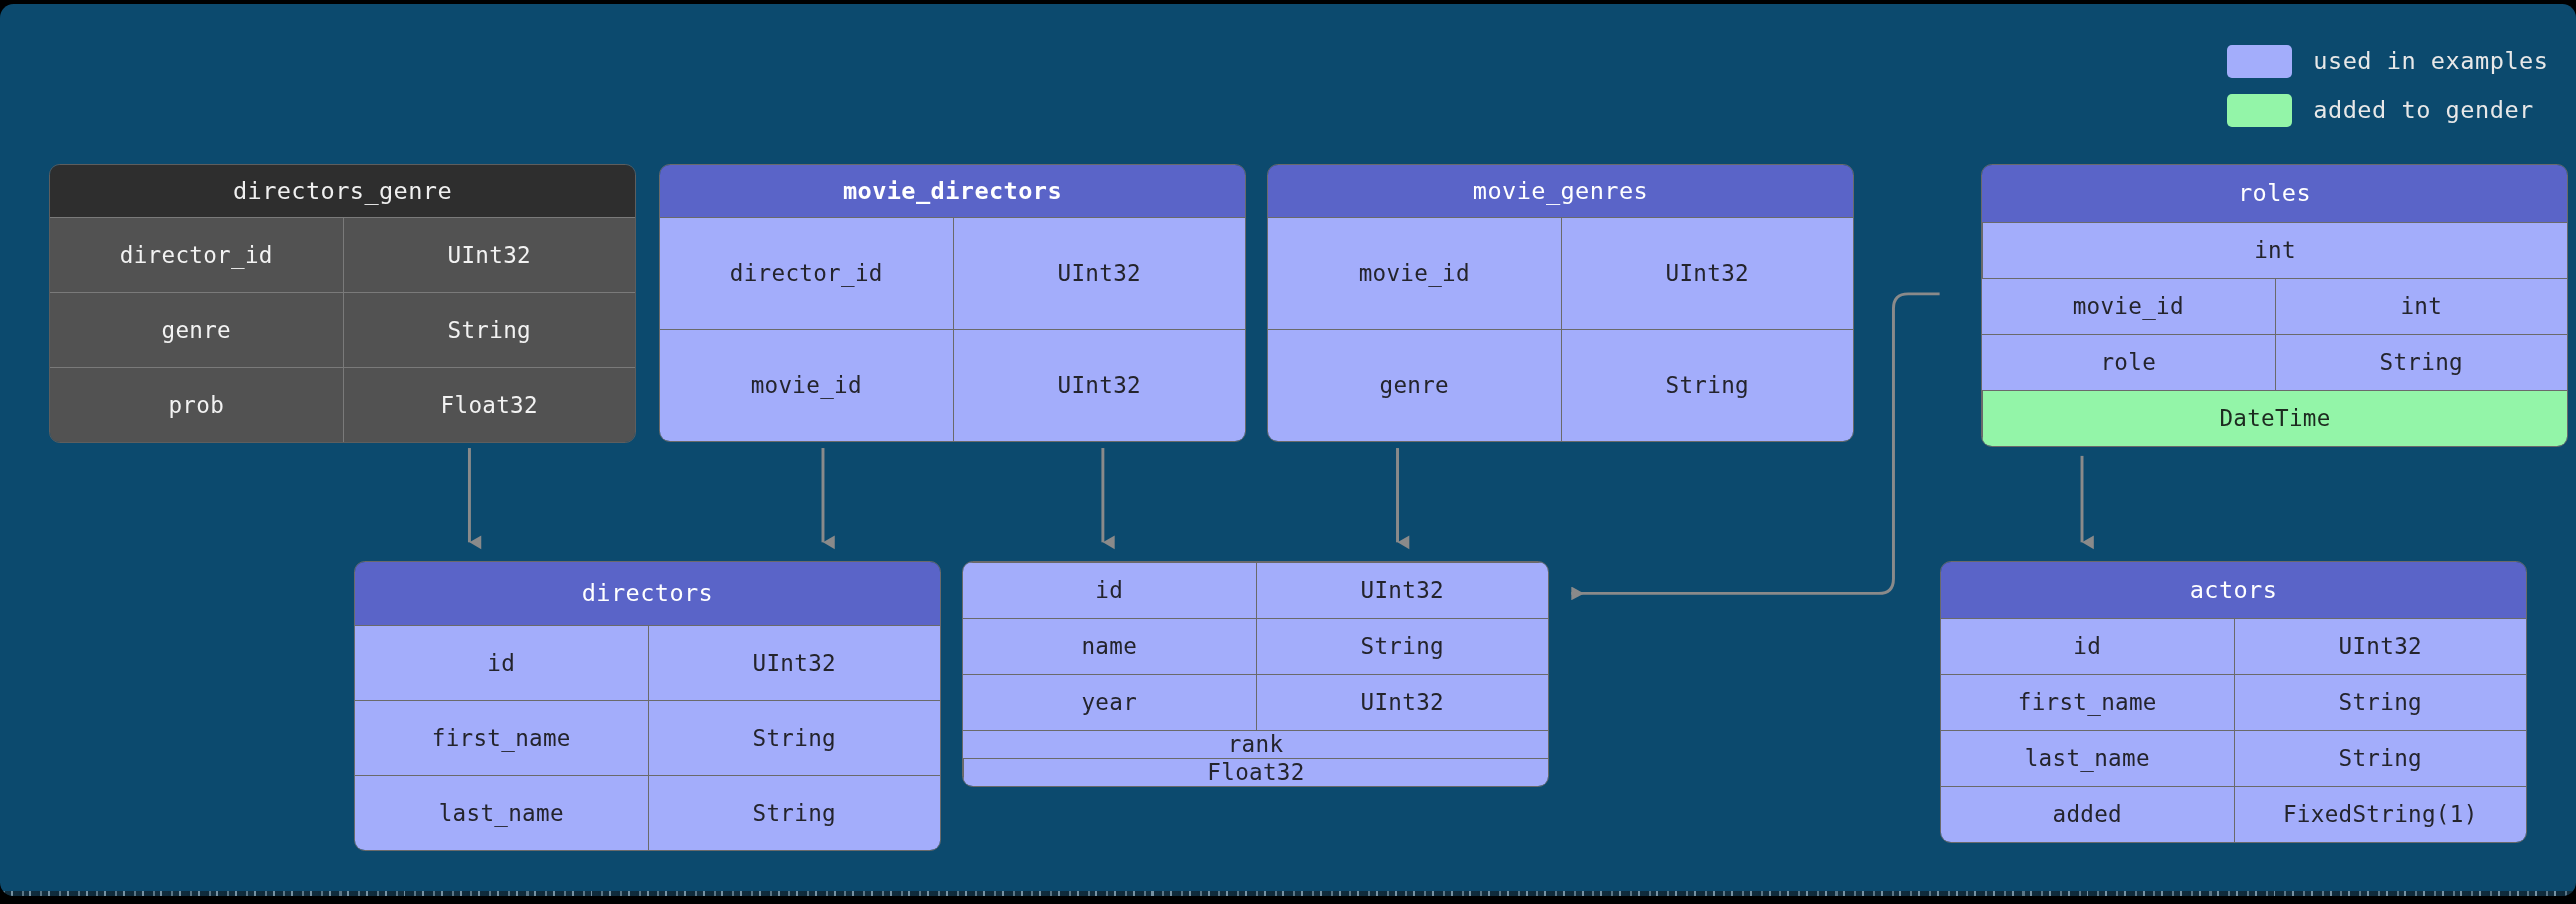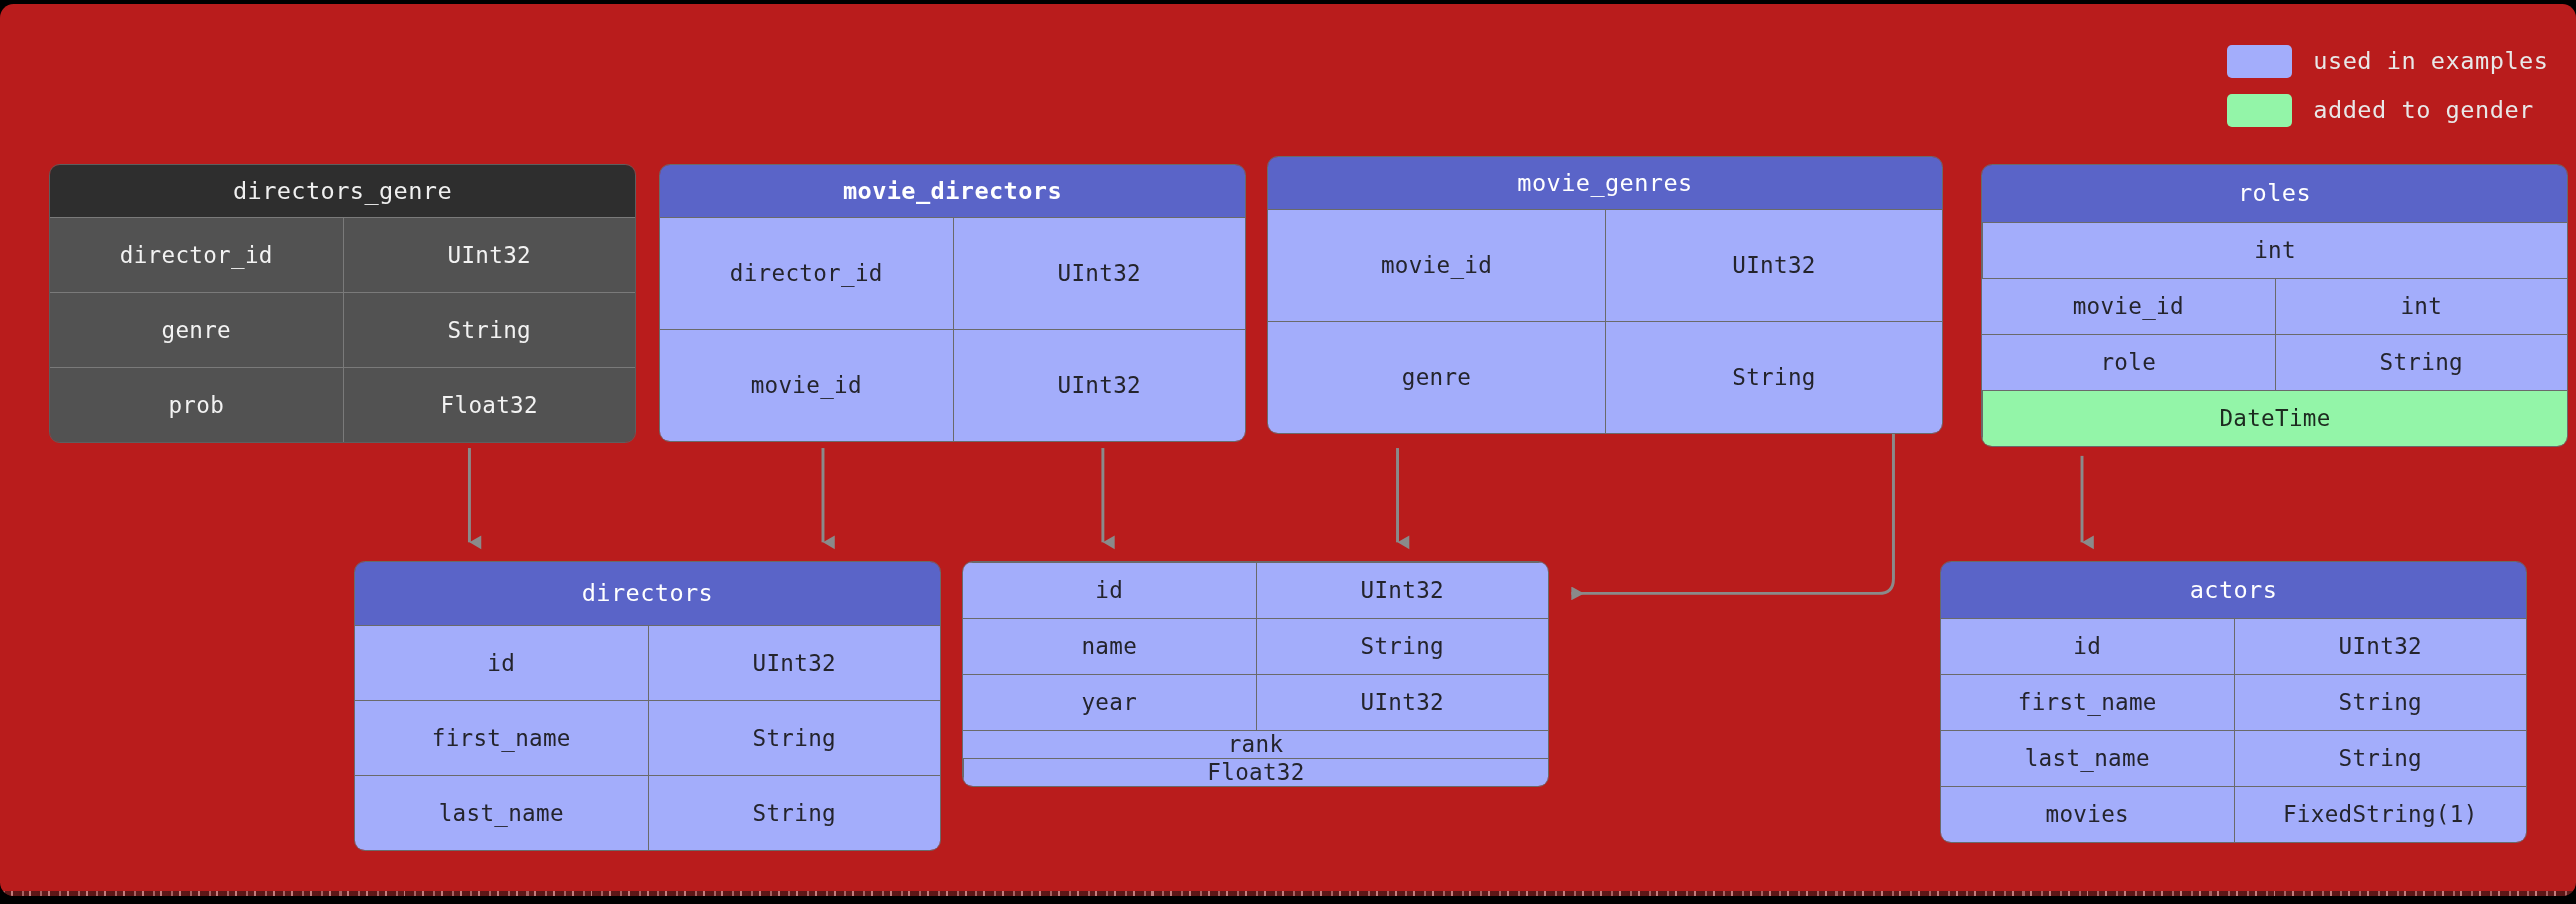--- a/index.html
+++ b/index.html
@@ -13,21 +13,21 @@
     overflow: hidden;
     font-family: "DejaVu Sans Mono", "Liberation Mono", monospace;
   }
 
   #canvas {
     position: absolute;
     left: 0px;
     top: 3.9px;
     width: 2576px;
     height: 892px;
-    background: #b91c1c;
+    background: #0c4a6e;
     border-radius: 13.7px;
     overflow: hidden;
   }
 
   
   #legend {
     position: absolute;
     right: 27.5px;
     top: 41px;
     display: flex;
@@ -189,21 +189,21 @@
     <div class="tbl-row" style="height:112px;">
       <div class="tbl-cell col-name">director_id</div>
       <div class="tbl-cell col-type">UInt32</div>
     </div>
     <div class="tbl-row" style="height:112px;">
       <div class="tbl-cell col-name">movie_id</div>
       <div class="tbl-cell col-type">UInt32</div>
     </div>
   </div>
 
-  <div class="tbl v-blue" style="left:1267px; top:152px; width:676px;">
+  <div class="tbl v-blue" style="left:1267px; top:160px; width:587px;">
     <div class="tbl-header" style="height:52px;">
       <span class="tbl-header-text">movie_genres</span>
     </div>
     <div class="tbl-row" style="height:112px;">
       <div class="tbl-cell col-name">movie_id</div>
       <div class="tbl-cell col-type">UInt32</div>
     </div>
     <div class="tbl-row" style="height:112px;">
       <div class="tbl-cell col-name">genre</div>
       <div class="tbl-cell col-type">String</div>
@@ -277,21 +277,21 @@
     </div>
     <div class="tbl-row" style="height:56px;">
       <div class="tbl-cell col-name">first_name</div>
       <div class="tbl-cell col-type">String</div>
     </div>
     <div class="tbl-row" style="height:56px;">
       <div class="tbl-cell col-name">last_name</div>
       <div class="tbl-cell col-type">String</div>
     </div>
     <div class="tbl-row" style="height:56px;">
-      <div class="tbl-cell col-name">movies</div>
+      <div class="tbl-cell col-name">added</div>
       <div class="tbl-cell col-type">FixedString(1)</div>
     </div>
   </div>
 
   <div id="bottom-noise"></div>
 
 </div>
 
 
 </body></html>

